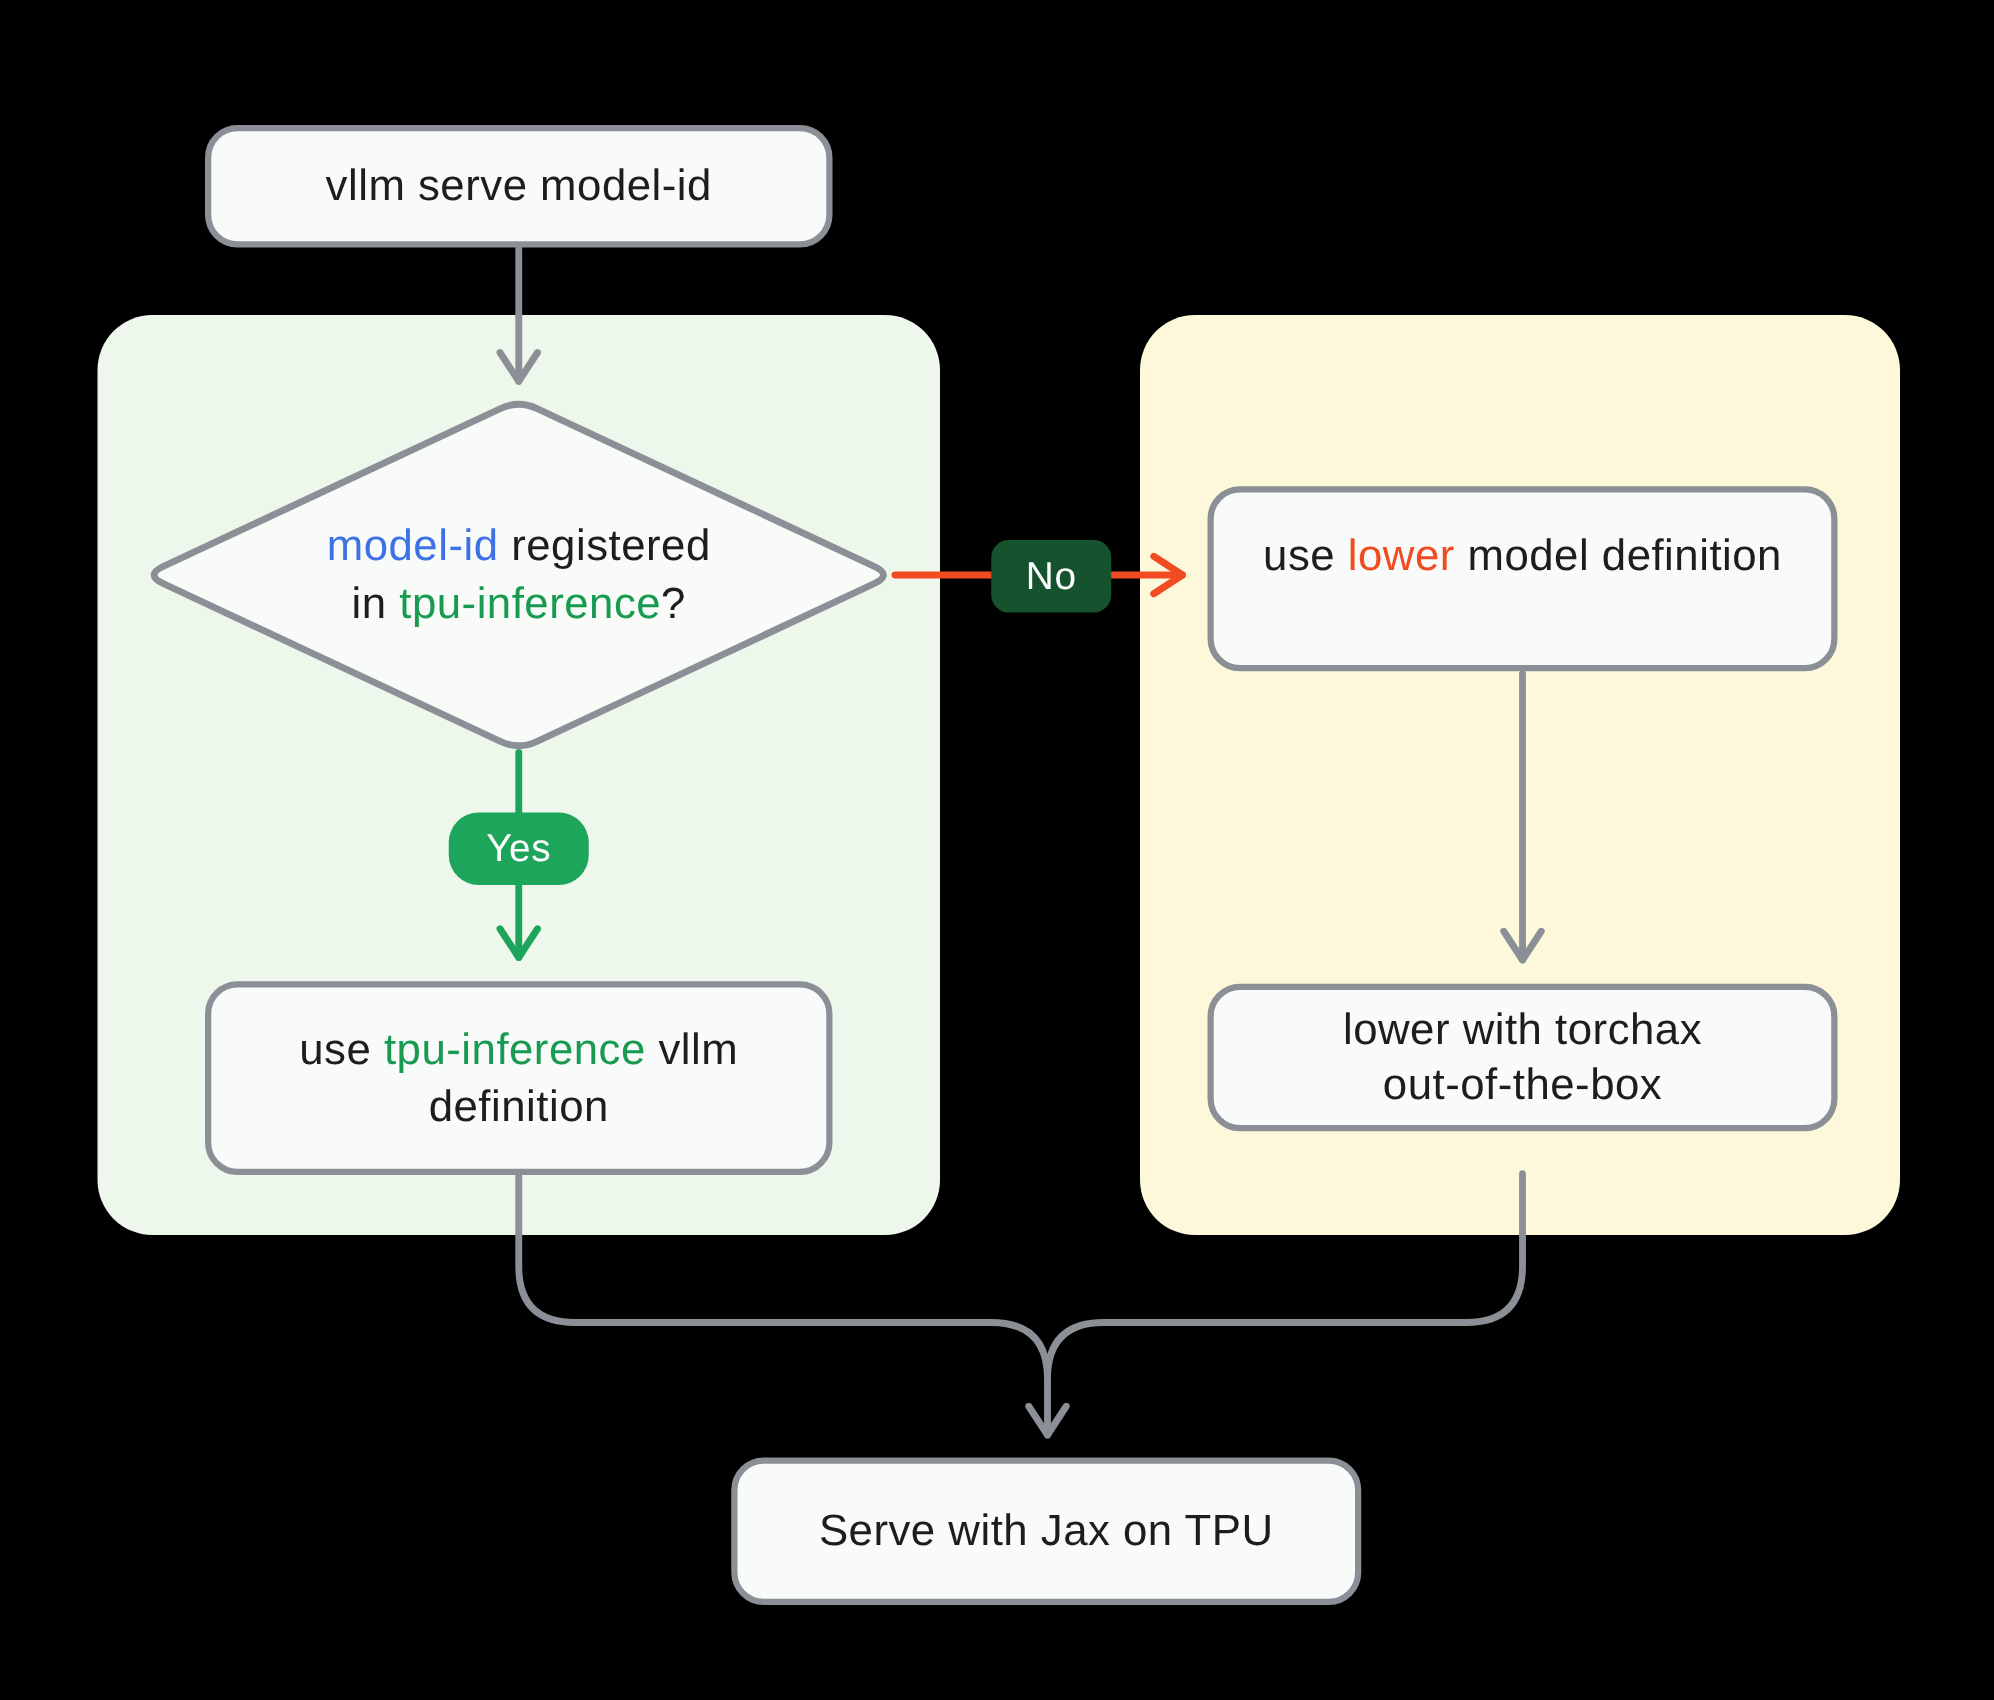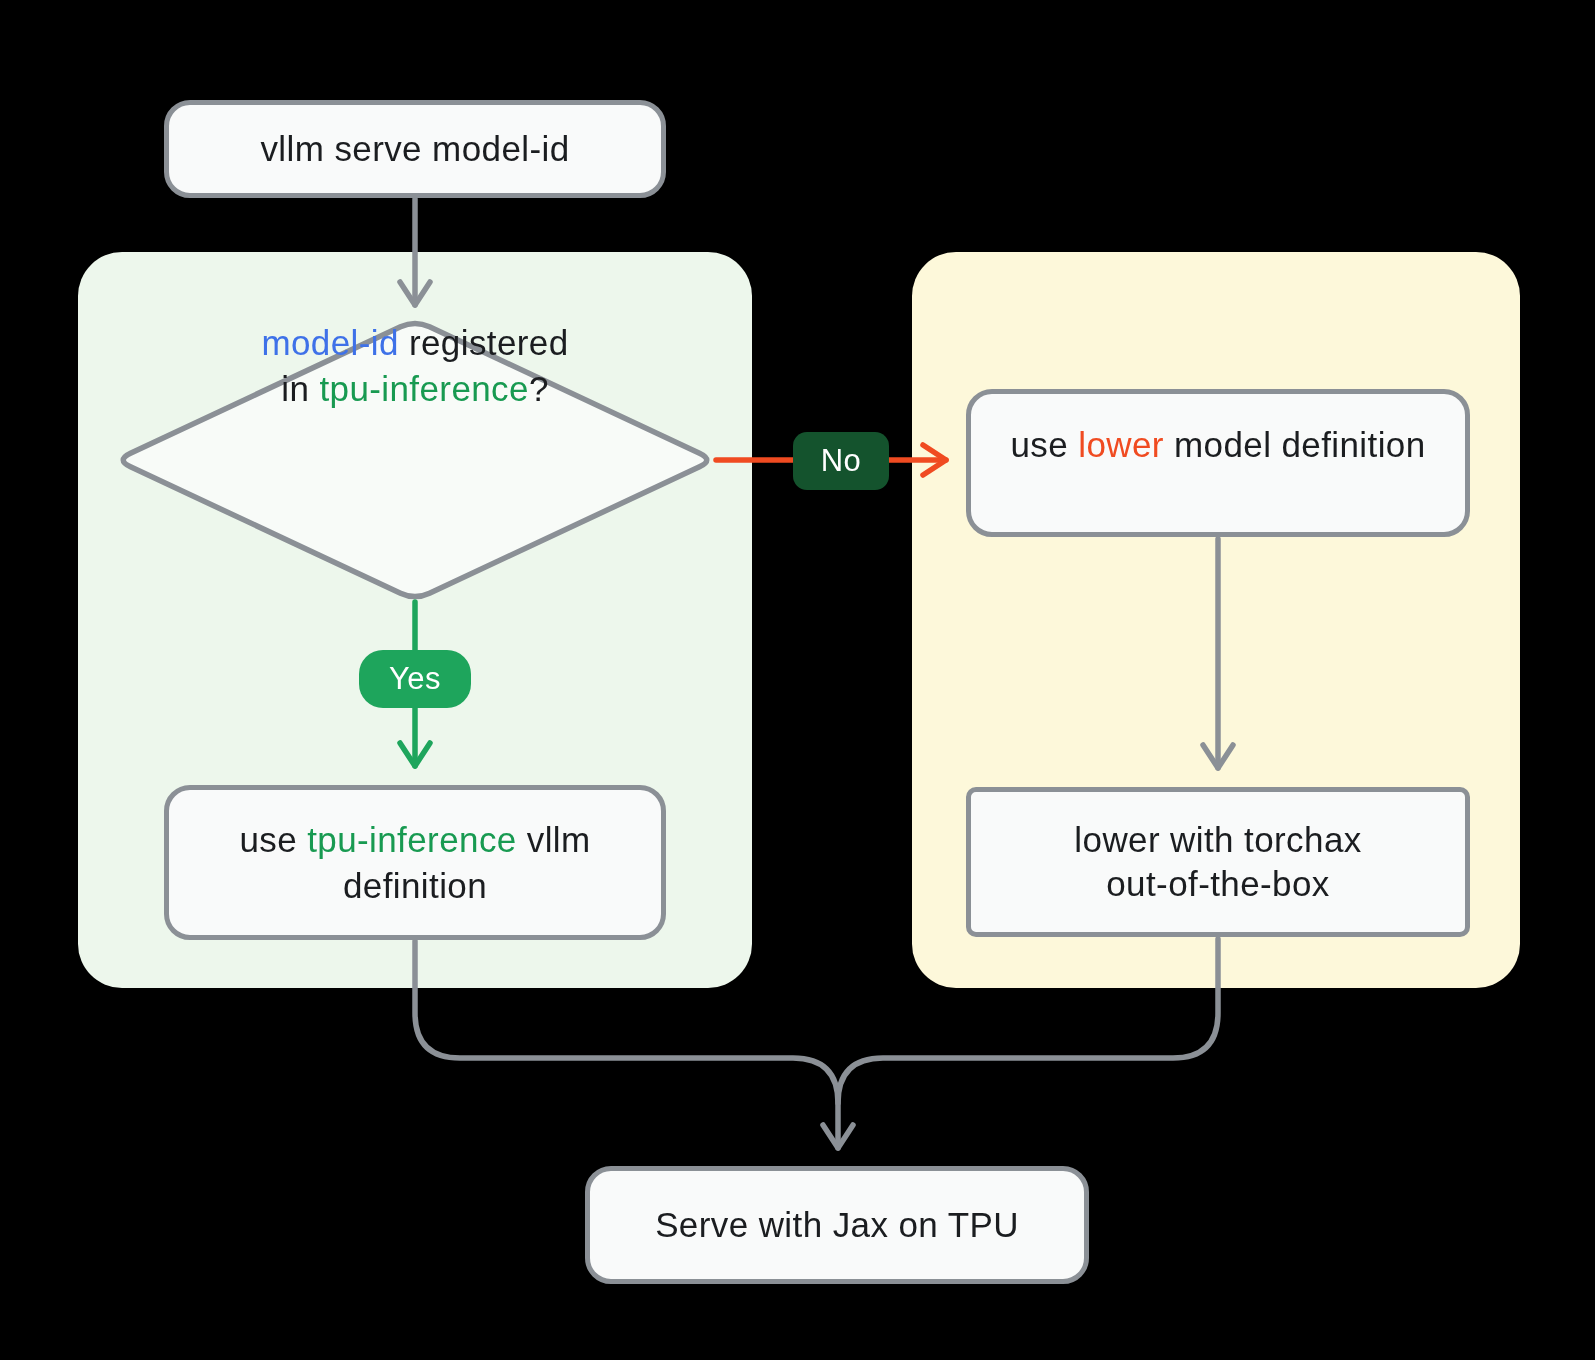--- a/index.html
+++ b/index.html
@@ -43,31 +43,32 @@
     justify-content: center;
     text-align: center;
     font-size: 35px;
     letter-spacing: 0.4px;
     line-height: 46px;
     white-space: pre;
   }
   .node-start   { left: 164px; top: 100px;  width: 502px; height: 98px; text-align: center;  }
   .node-yes-res { left: 164px; top: 785px;  width: 502px; height: 155px; }
   .node-no-res  { left: 966px; top: 389px;  width: 504px; height: 148px; padding-bottom: 36px; }
-  .node-torchax { left: 966px; top: 787px;  width: 504px; height: 150px; line-height: 44px; border-radius: 10px; }
+  .node-torchax { left: 966px; top: 787px;  width: 504px; height: 118px; line-height: 44px; }
   .node-final   { left: 585px; top: 1166px; width: 504px; height: 118px; }
 
   .diamond-label {
     position: absolute;
     z-index: 3;
     left: 116px; top: 320px;
     width: 598px; height: 280px;
     display: flex;
     flex-direction: column;
     align-items: center;
+    justify-content: center;
     text-align: center;
     font-size: 35px;
     letter-spacing: 0.4px;
     line-height: 46px;
     white-space: pre;
   }
 
   .badge {
     position: absolute;
     z-index: 4;

